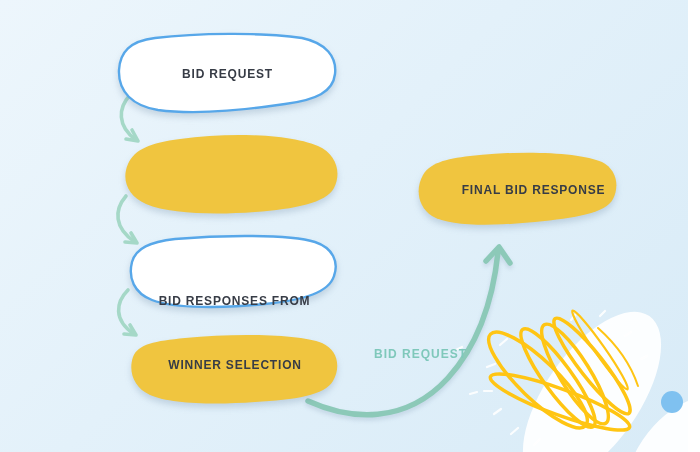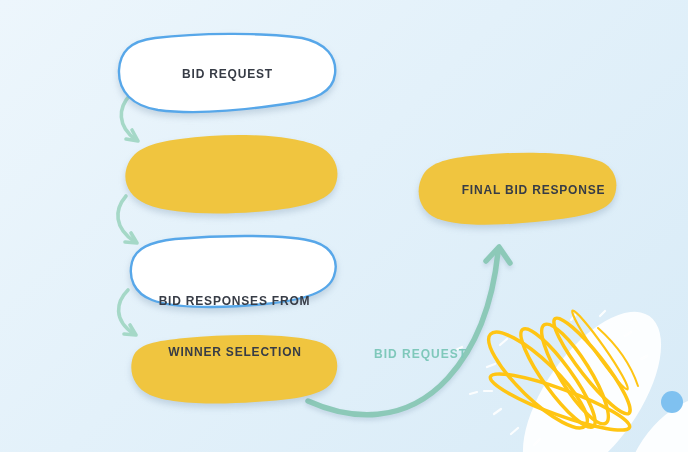--- a/index.html
+++ b/index.html
@@ -129,21 +129,21 @@
 
   <div class="node-label" style="left:118px; top:34px; width:219px; height:80px;">
     <span>BID REQUEST</span>
   </div>
 
 
   <div class="node-label" style="left:132px; top:237px; width:205px; height:70px;margin-top:29px;">
     <span>BID RESPONSES FROM</span>
   </div>
 
-  <div class="node-label" style="left:133px; top:319px; width:204px; height:66px;">
+  <div class="node-label" style="left:133px; top:332px; width:204px; height:66px;">
     <span>WINNER SELECTION</span>
   </div>
 
   <div class="node-label" style="left:434px; top:154px; width:199px; height:72px;">
     <span>FINAL BID RESPONSE</span>
   </div>
 
   <div class="edge-label" style="left:374px; top:347px;">BID REQUEST</div>
 
 </div>

